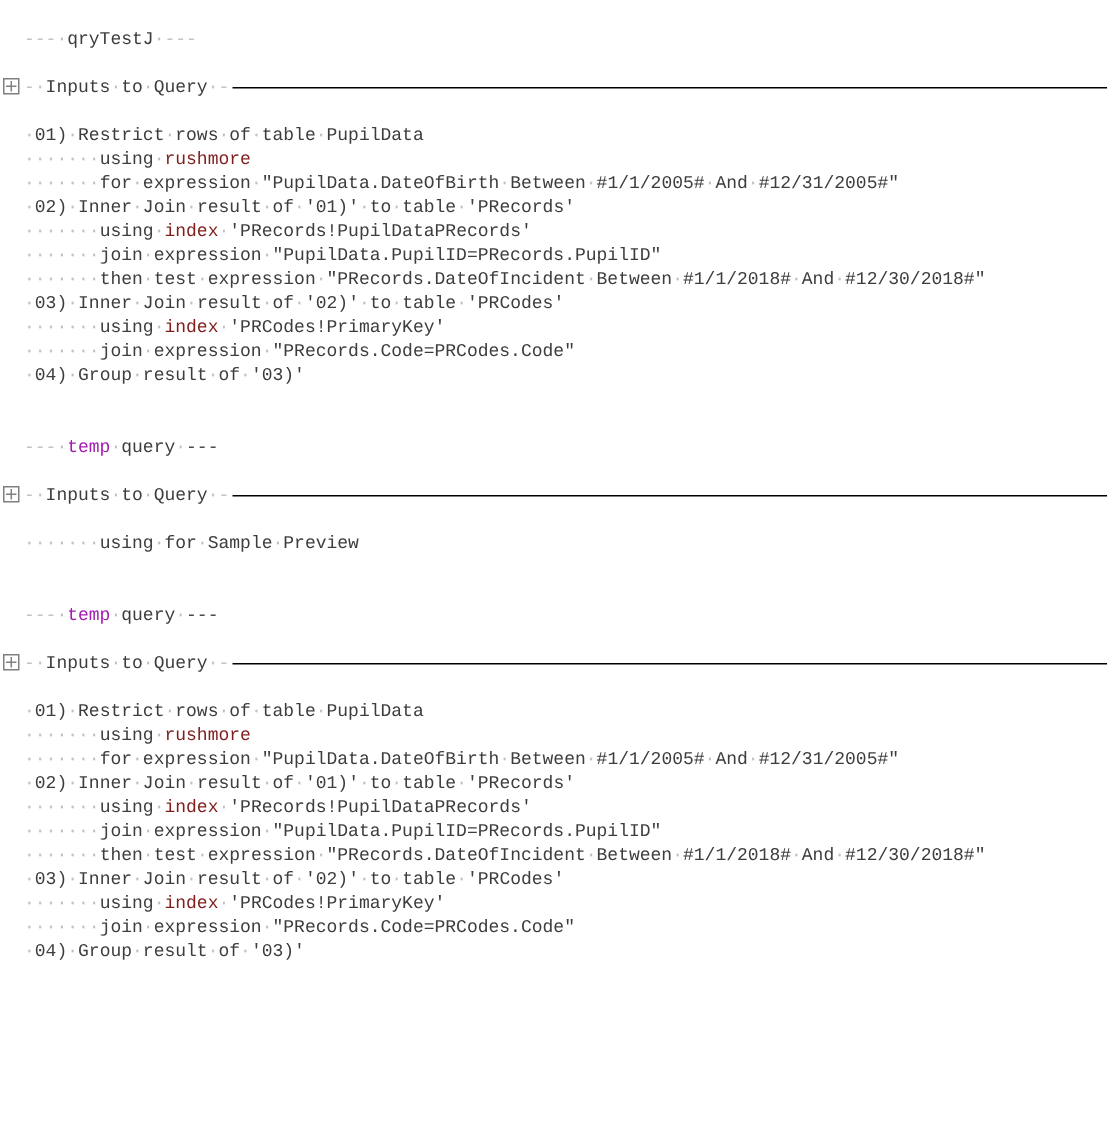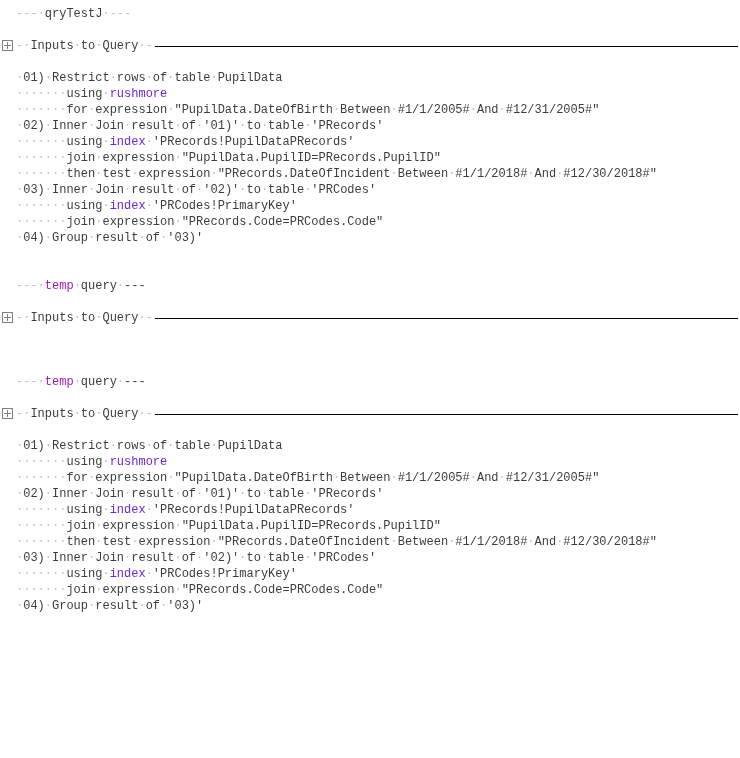--- a/index.html
+++ b/index.html
@@ -6,21 +6,21 @@
     margin: 0;
     padding: 0;
     background: #ffffff;
     font-family: "Courier New", Courier, monospace;
     font-size: 12px;
     line-height: 16px;
     color: #3d3d3d;
     width: 740px;
   }
   .doc {
-    padding: 6px 0 20px 0;
+    padding: 18px 0 20px 0;
   }
   .gutter {
     display: inline-block;
     width: 16px;
     text-align: center;
     vertical-align: top;
     color: #888;
   }
   .expander {
     display: inline-block;
@@ -59,21 +59,21 @@
     white-space: pre;
   }
   .header-rule {
     flex: 1;
     border-top: 1px solid #000;
     margin-top: 8px;
     margin-left: 2px;
     margin-right: 2px;
   }
   .dots { color: #c0c0c0; }
-  .kw-blue { color: #6d28d9; }
+  .kw-blue { color: #7f1d1d; }
   .kw-red  { color: #a21caf; }
   .txt     { color: #3d3d3d; }
   .blank { height: 16px; }
 </style>
 </head>
 <body>
 
 <div class="doc">
 
   <div class="line"><span class="dots">---·</span><span class="txt">qryTestJ</span><span class="dots">·---</span></div>
@@ -104,20 +104,21 @@
   <div class="line"><span class="dots">---·</span><span class="kw-red">temp</span><span class="txt"><span class="dots">·</span>query<span class="dots">·</span>---</span></div>
   <div class="blank"></div>
 
   <div class="header-row">
     <span class="gutter"><span class="expander"></span></span>
     <span class="header-text"><span class="dots">-·</span><span class="txt">Inputs<span class="dots">·</span>to<span class="dots">·</span>Query</span><span class="dots">·-</span></span>
     <span class="header-rule"></span>
   </div>
   <div class="blank"></div>
 
+  <div class="line"><span class="dots">·</span><span class="txt"><span class="dots">·</span><span class="dots">·</span><span class="dots">·</span><span class="dots">·</span><span class="dots">·</span><span class="dots">·</span>using<span class="dots">·</span>for<span class="dots">·</span>Sample<span class="dots">·</span>Preview</span></div>
 
   <div class="blank"></div>
   <div class="blank"></div>
 
   <div class="line"><span class="dots">---·</span><span class="kw-red">temp</span><span class="txt"><span class="dots">·</span>query<span class="dots">·</span>---</span></div>
   <div class="blank"></div>
 
   <div class="header-row">
     <span class="gutter"><span class="expander"></span></span>
     <span class="header-text"><span class="dots">-·</span><span class="txt">Inputs<span class="dots">·</span>to<span class="dots">·</span>Query</span><span class="dots">·-</span></span>

